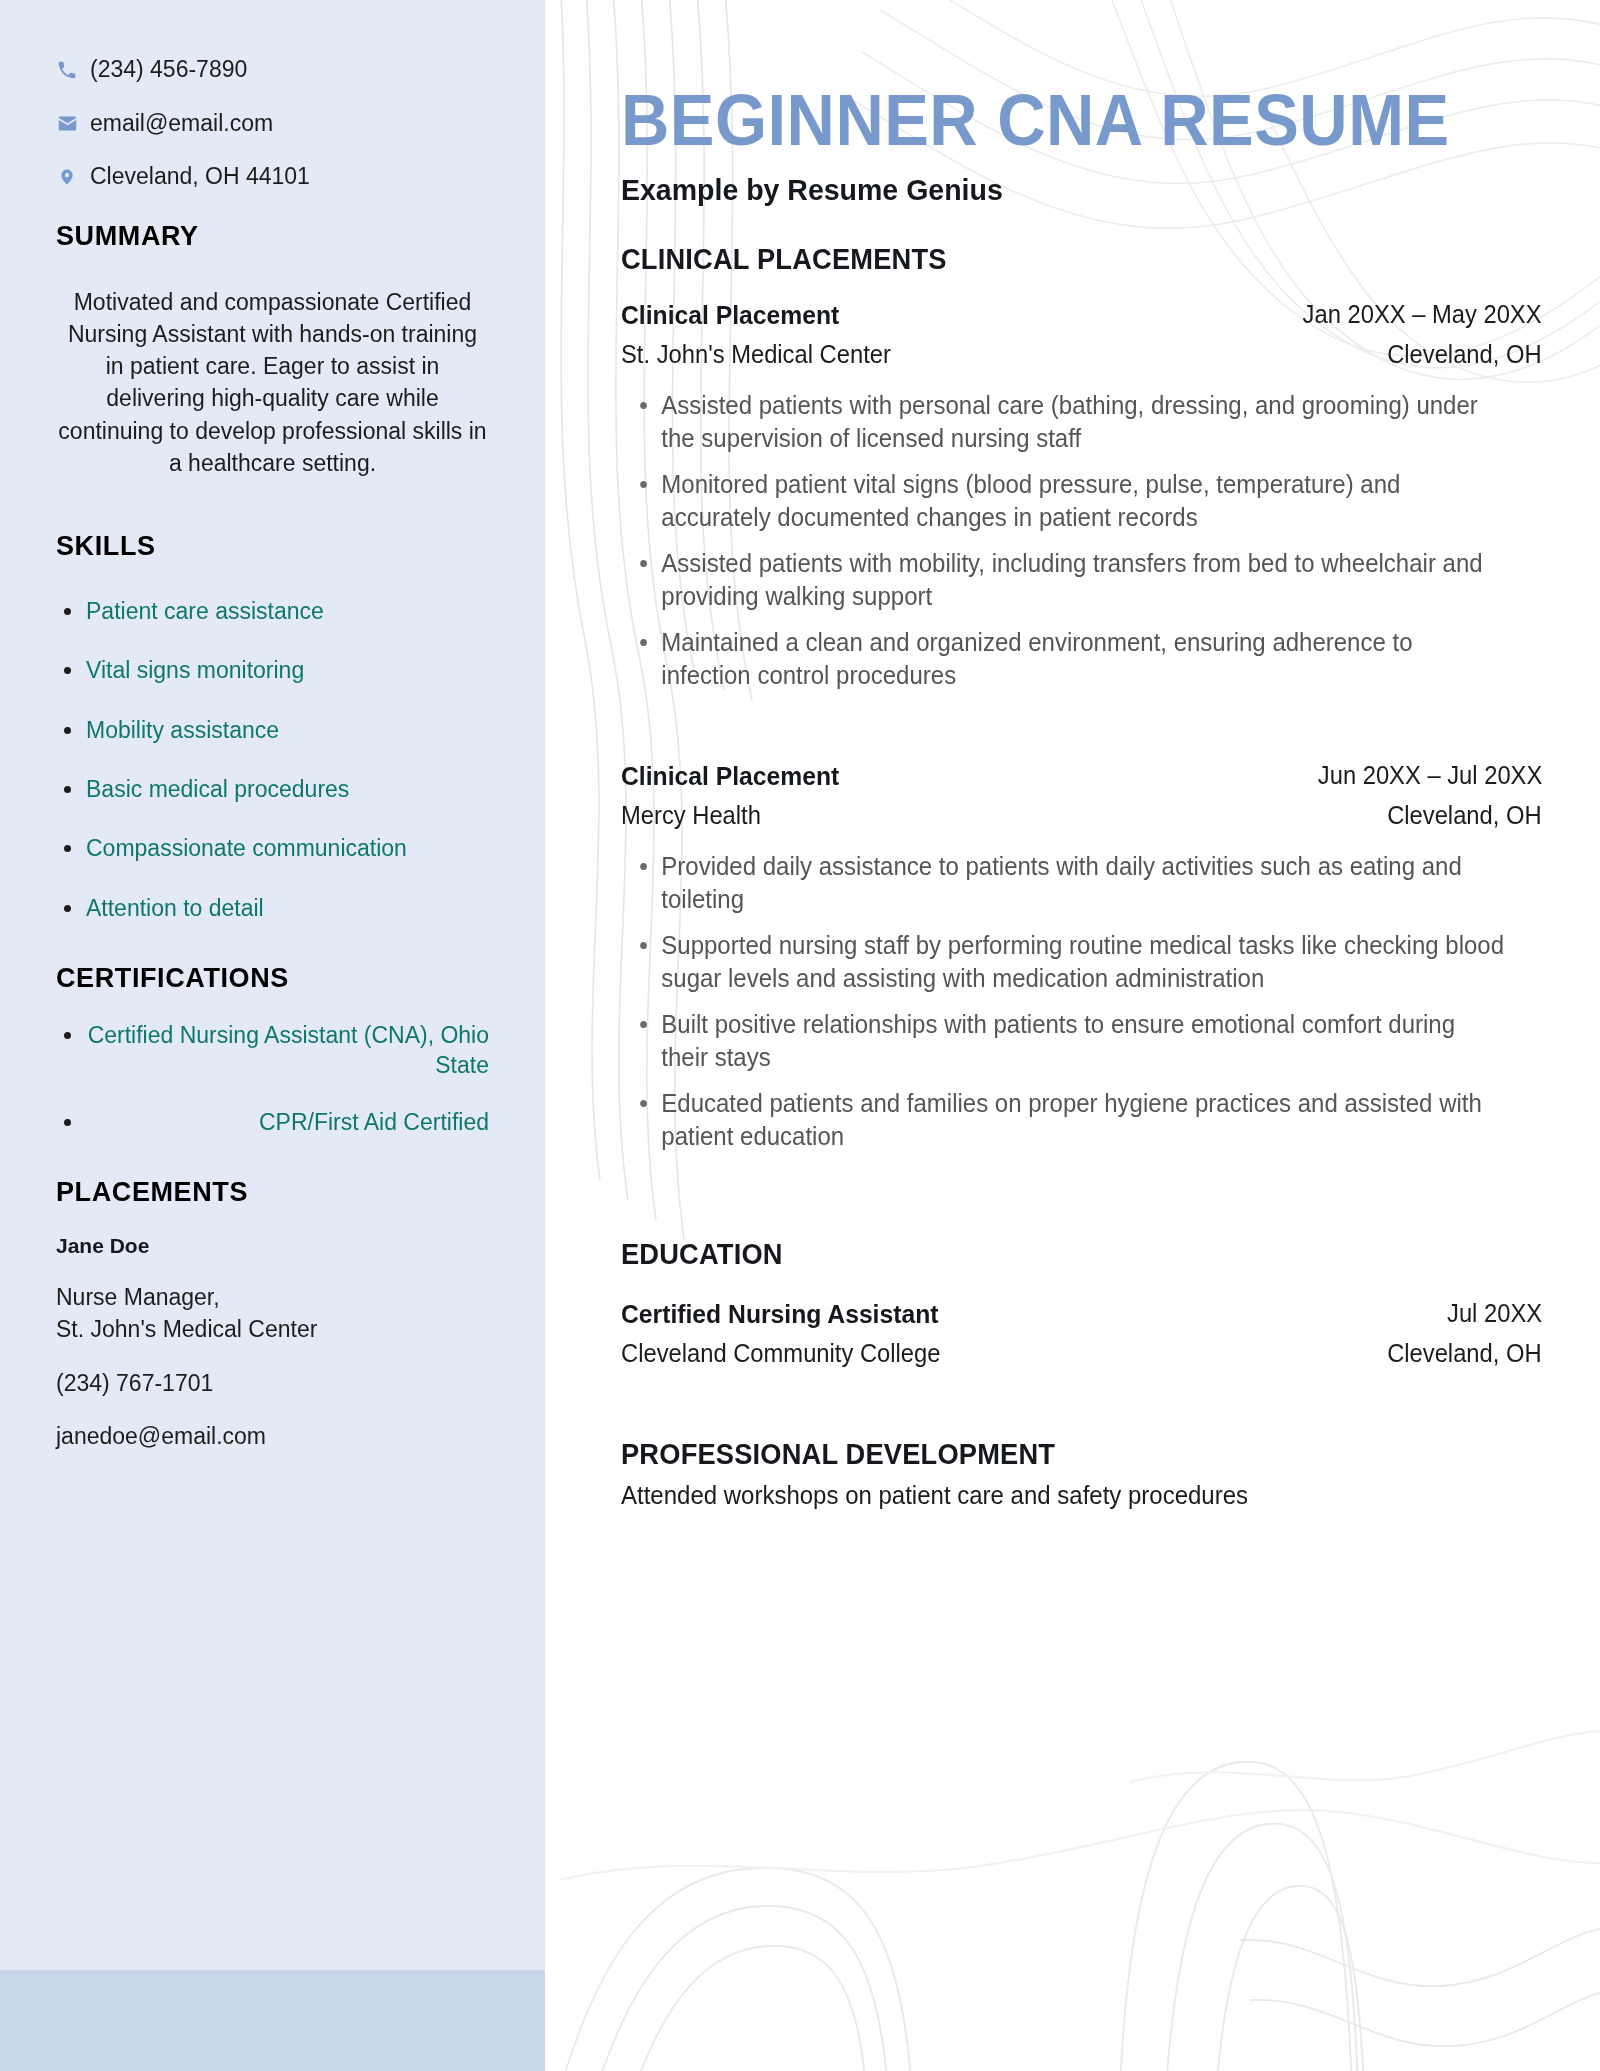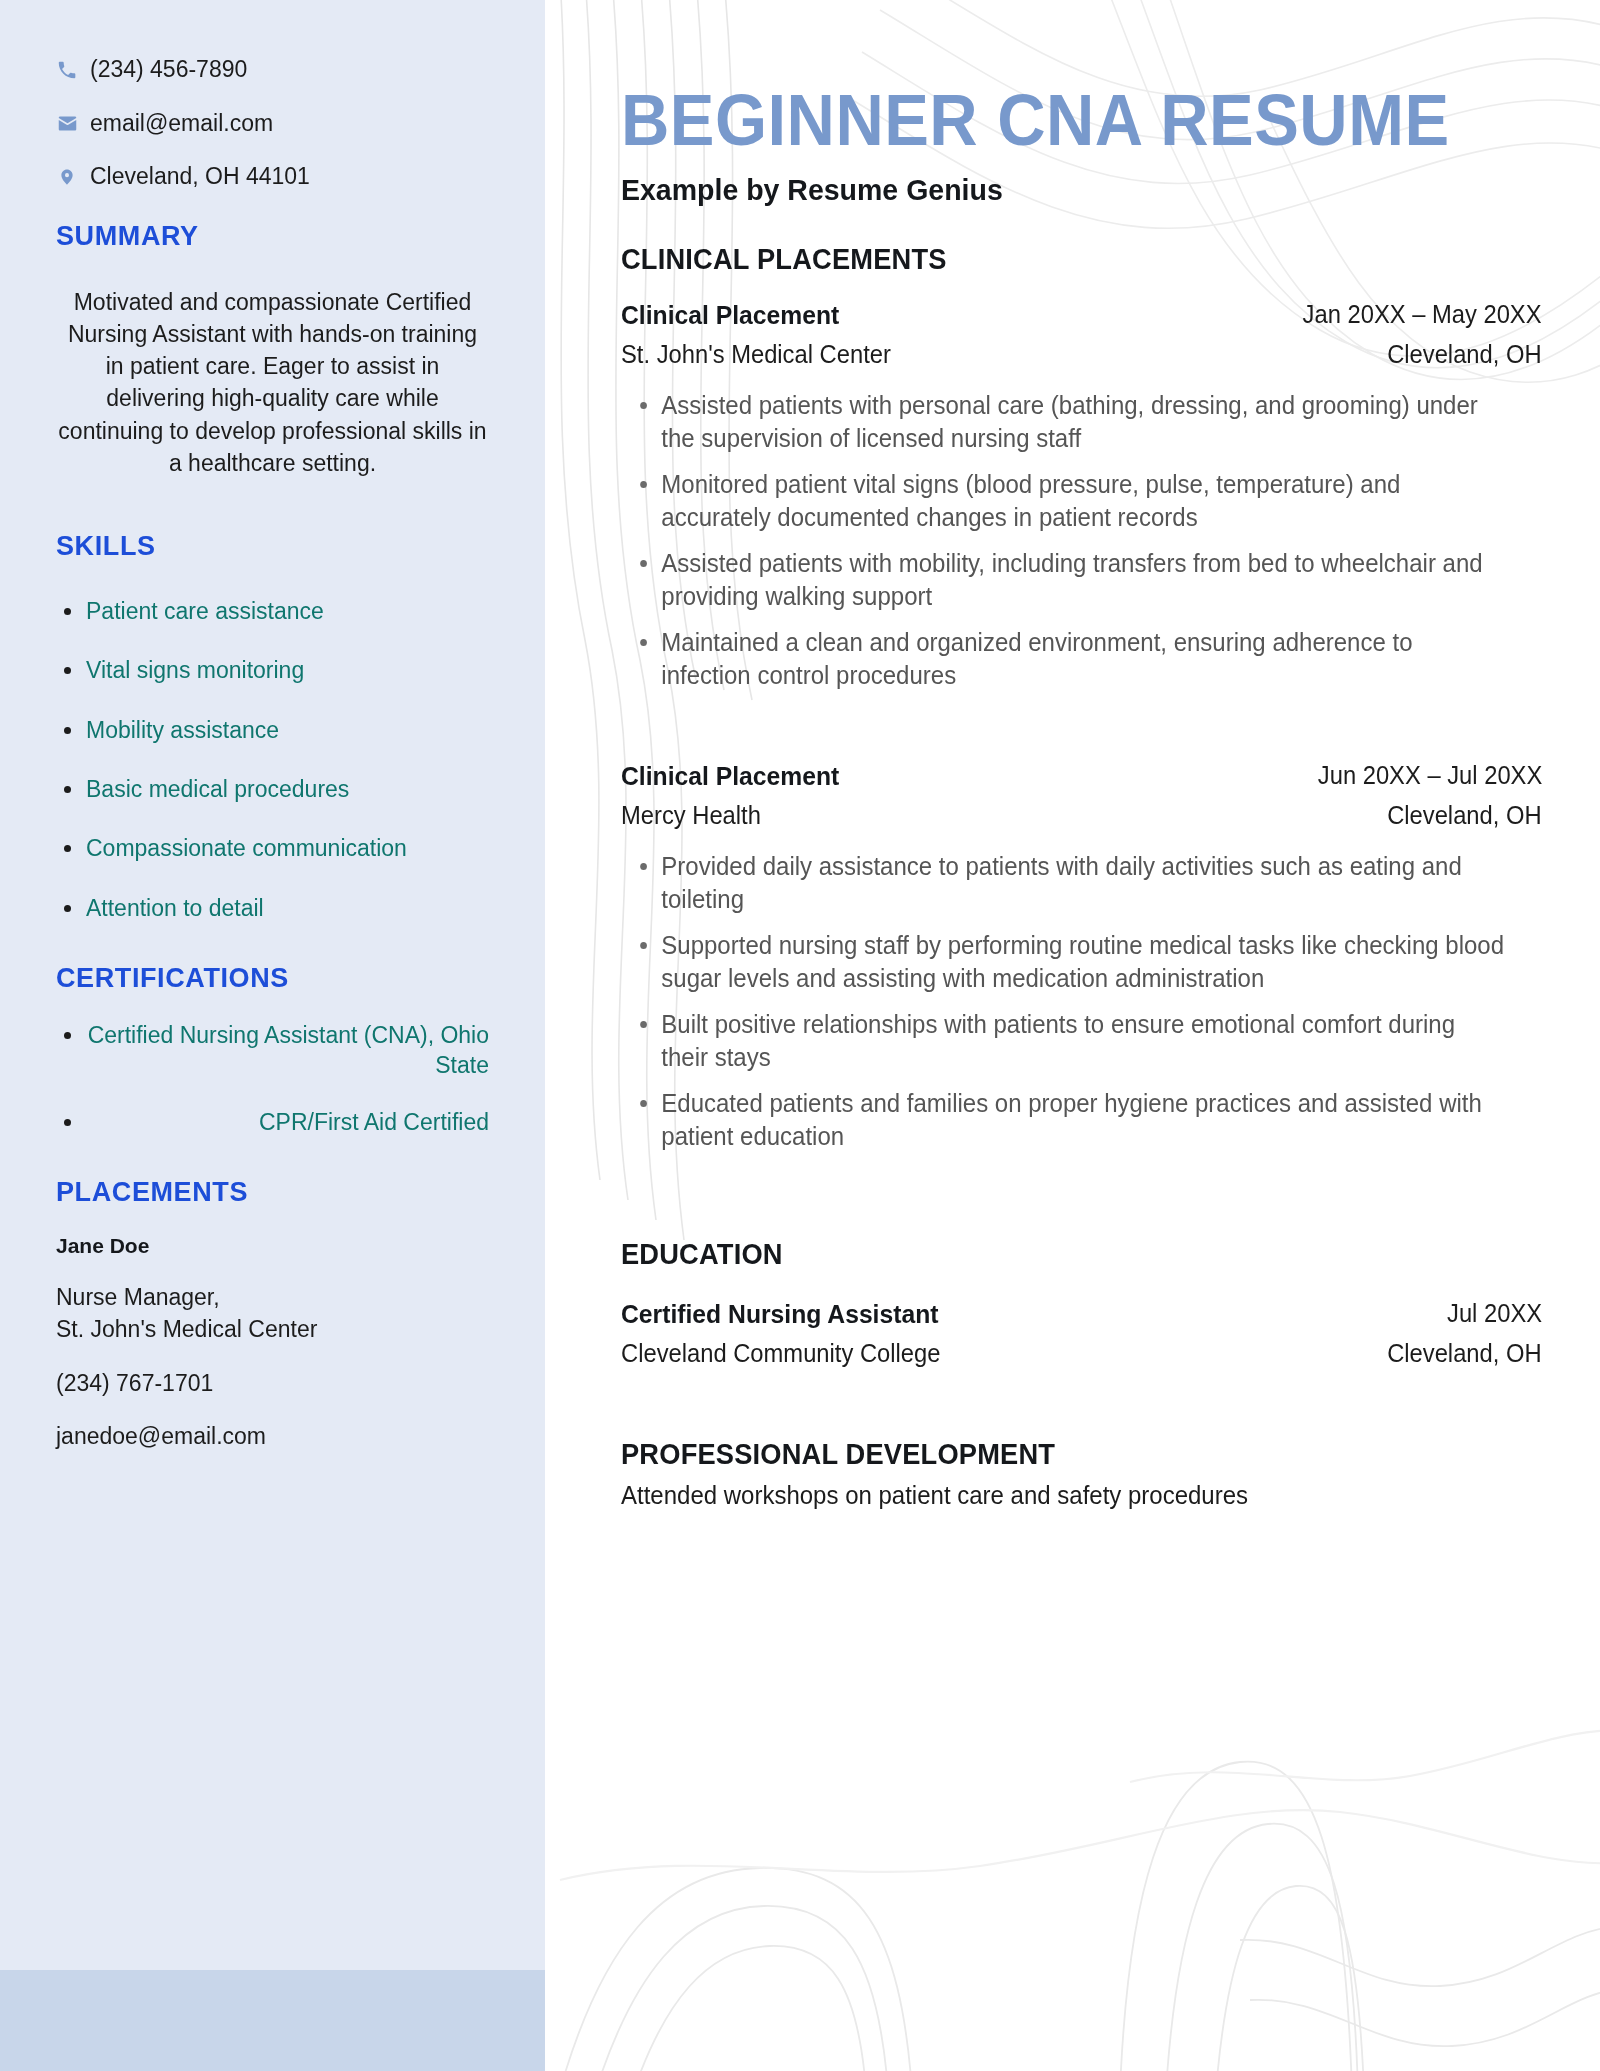--- a/index.html
+++ b/index.html
@@ -66,21 +66,21 @@
     align-items: center;
     justify-content: center;
     color: #7899cc;
   }
   .contact-row .ico svg { display: block; }
 
   .side-heading {
     font-size: 27px;
     font-weight: bold;
     letter-spacing: 0.6px;
-    color: #1d4ed8;
+    color: #000000;
     margin-top: 10px;
     margin-bottom: 34px;
   }
   .side-heading.tight { margin-bottom: 26px; }
 
   .summary-text {
     font-size: 23px;
     line-height: 1.40;
     color: #1c1c1c;
     margin-bottom: 52px;

